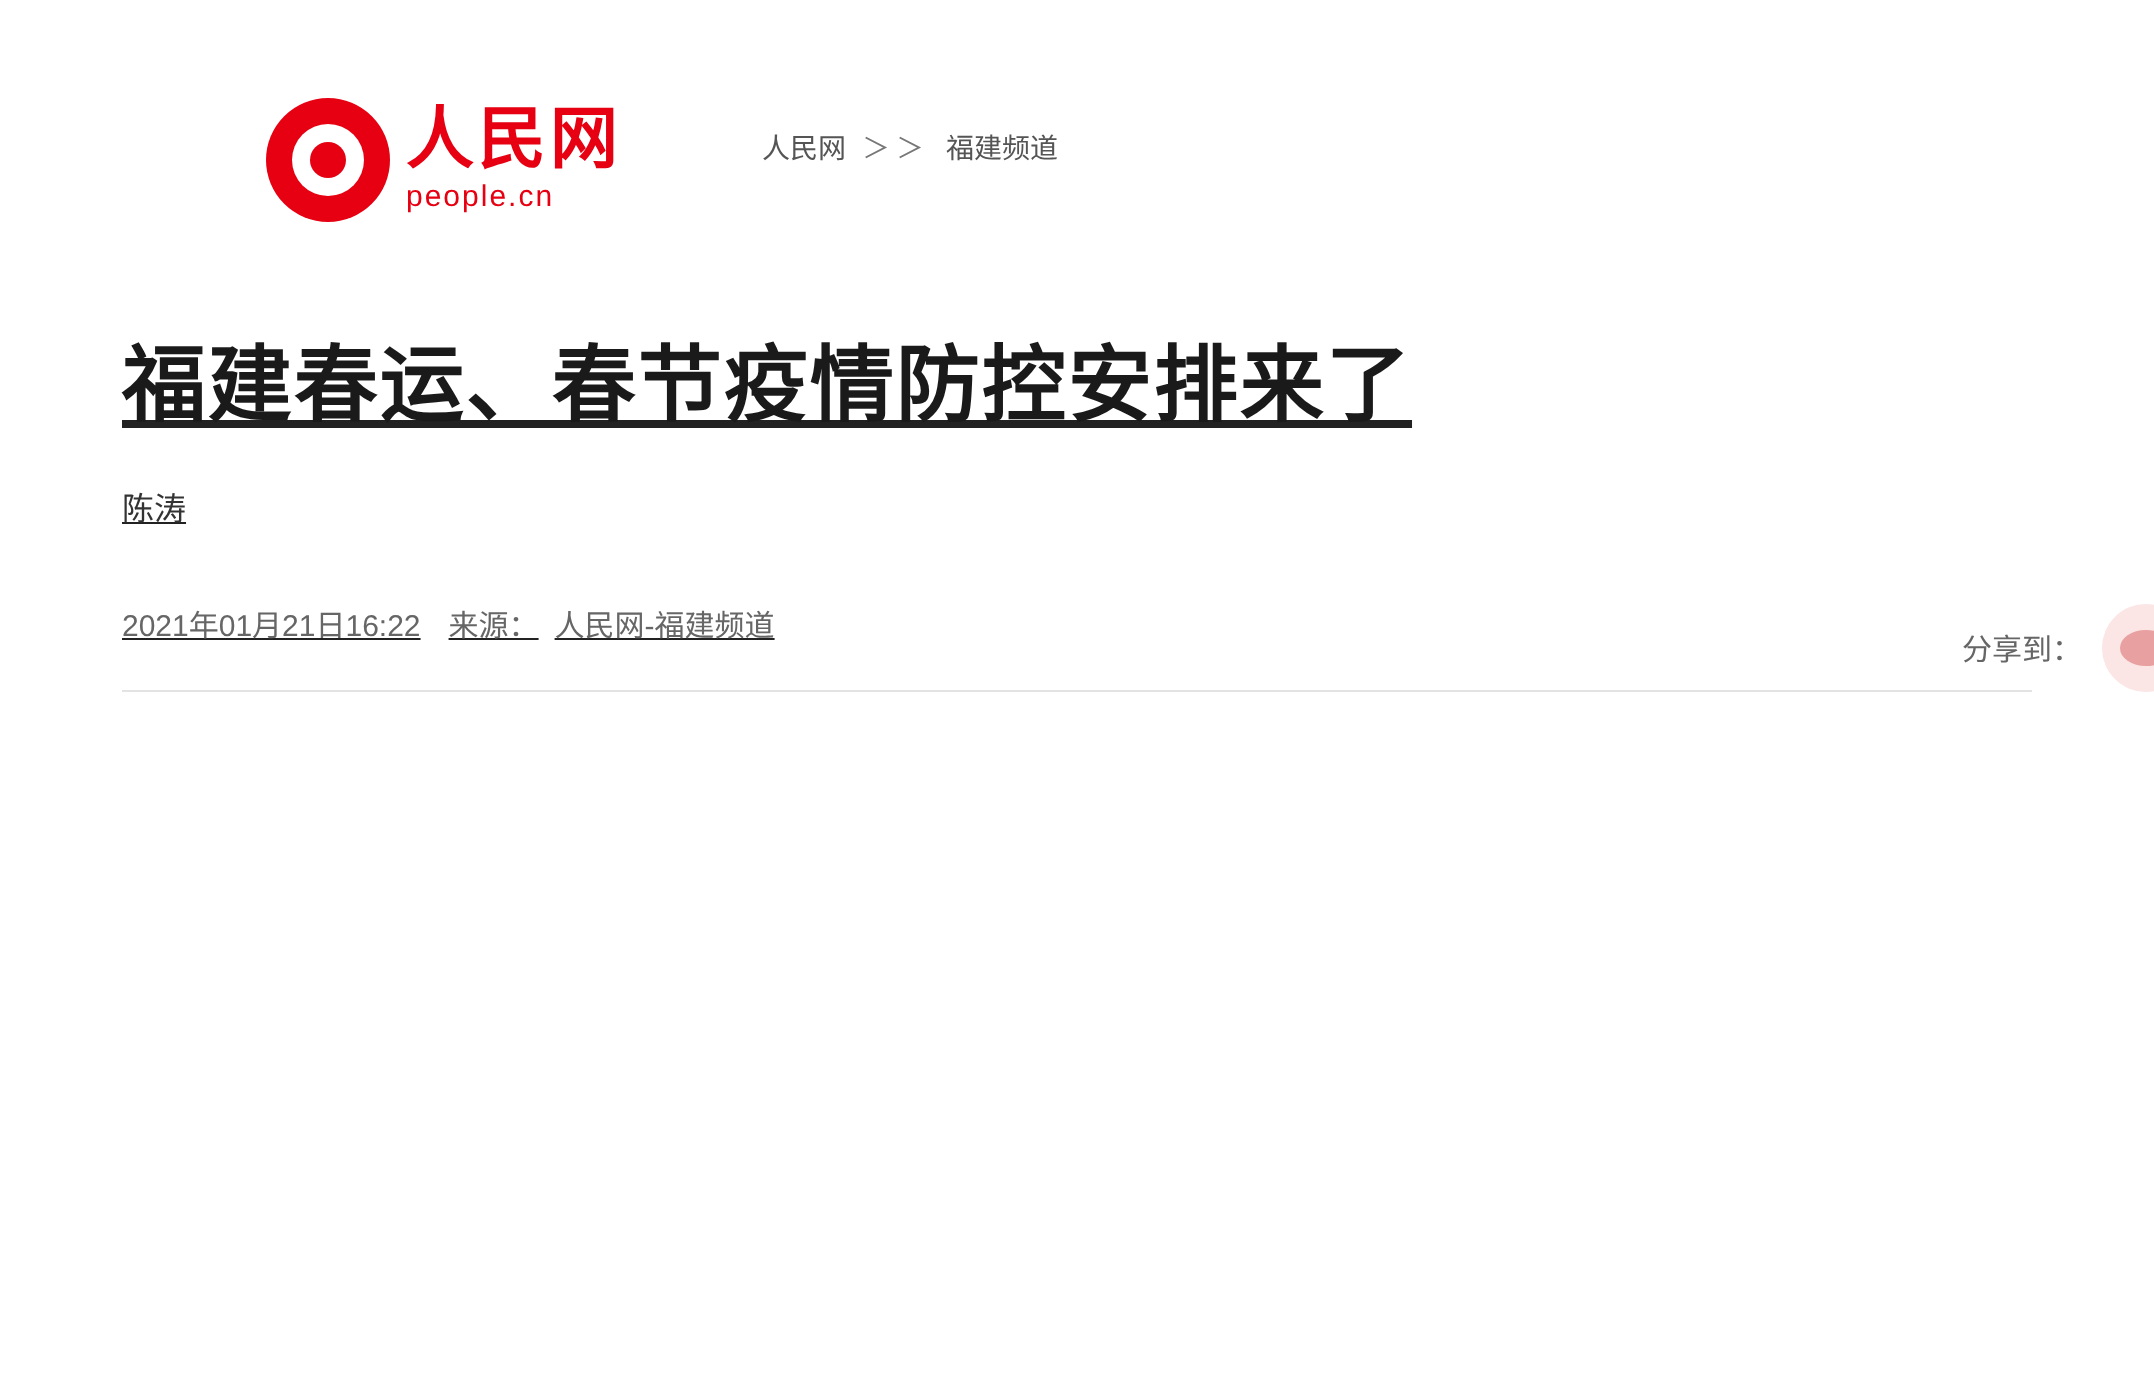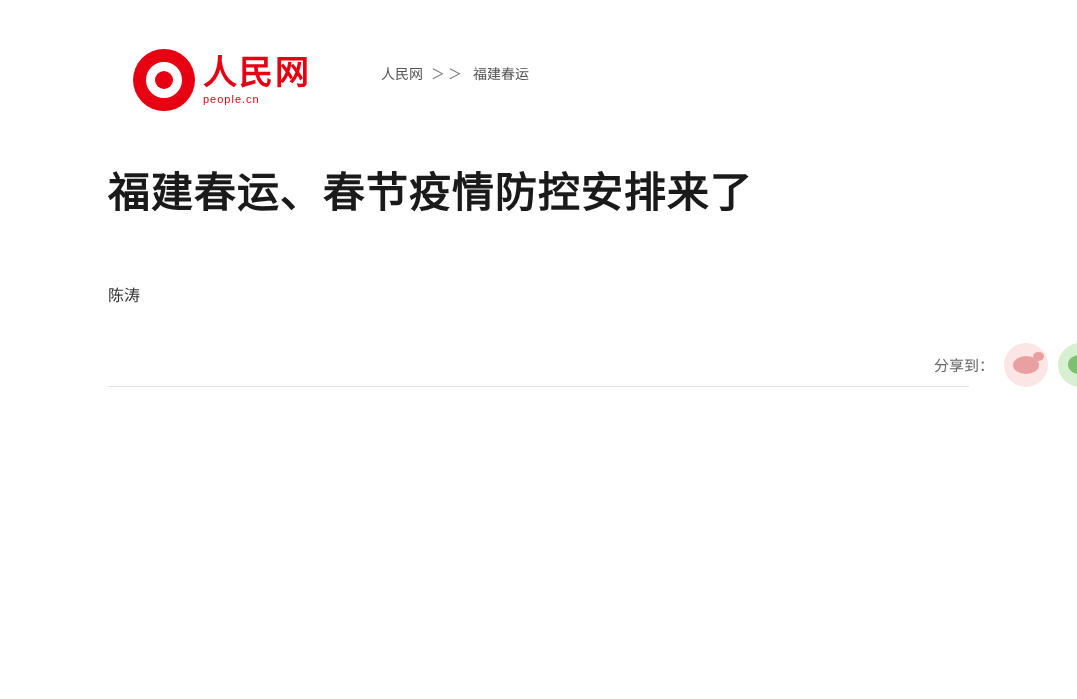--- a/index.html
+++ b/index.html
@@ -75,21 +75,21 @@
   }
   .logo-cn {
     font-size: 34px;
     font-weight: bold;
     color: #e60012;
     letter-spacing: 2px;
     line-height: 1.05;
     font-family: "Liberation Serif", "DejaVu Serif", serif;
   }
   .logo-en {
-    font-size: 11px;
+    font-size: 15px;
     color: #e60012;
     letter-spacing: 1px;
     margin-top: 2px;
   }
 
   .breadcrumb {
     position: absolute;
     left: 381px;
     top: 32px;
     font-size: 14px;
@@ -104,36 +104,37 @@
   }
   .breadcrumb .sep {
     margin: 0 8px;
     color: #777777;
     letter-spacing: 3px;
   }
 
   
   .article {
     position: relative;
-    padding: 0 108px;
+    padding: 0 61px;
     box-sizing: border-box;
+    text-decoration: underline;
   }
   .title {
     font-size: 42px;
     font-weight: bold;
     color: #1a1a1a;
     line-height: 1.25;
     margin: 36px 0 0 0;
     letter-spacing: 1px;
     font-family: "Liberation Sans", "DejaVu Sans", sans-serif;
   }
   .author {
     font-size: 16px;
     color: #333333;
-    margin-top: 62px;
+    margin-top: 21px;
   }
   .meta-row {
     margin-top: 24px;
     display: flex;
     align-items: center;
     position: relative;
     height: 46px;
   }
   .meta-left {
     font-size: 15px;
@@ -238,31 +239,36 @@
     </div>
     <div class="logo-text">
       <div class="logo-cn">人民网</div>
       <div class="logo-en">people.cn</div>
     </div>
   </div>
 
   <nav class="breadcrumb">
     <a href="#">人民网</a>
     <span class="sep">＞＞</span>
-    <a href="#">福建春运</a>
+    <a href="#">福建频道</a>
   </nav>
 </div>
 
 <div class="article">
 
   <h1 class="title">福建春运、春节疫情防控安排来了</h1>
 
   <div class="author">陈涛</div>
 
   <div class="meta-row">
+    <div class="meta-left">
+      <span class="dt">2021年01月21日16:22</span>
+      <span class="src-label">来源：</span>
+      <span class="src-name">人民网-福建频道</span>
+    </div>
 
     <div class="share-block">
       <span class="share-label">分享到：</span>
       <span class="share-icon weibo">
         <span class="glyph"></span>
       </span>
       <span class="share-icon wechat">
         <span class="glyph"></span>
       </span>
     </div>

